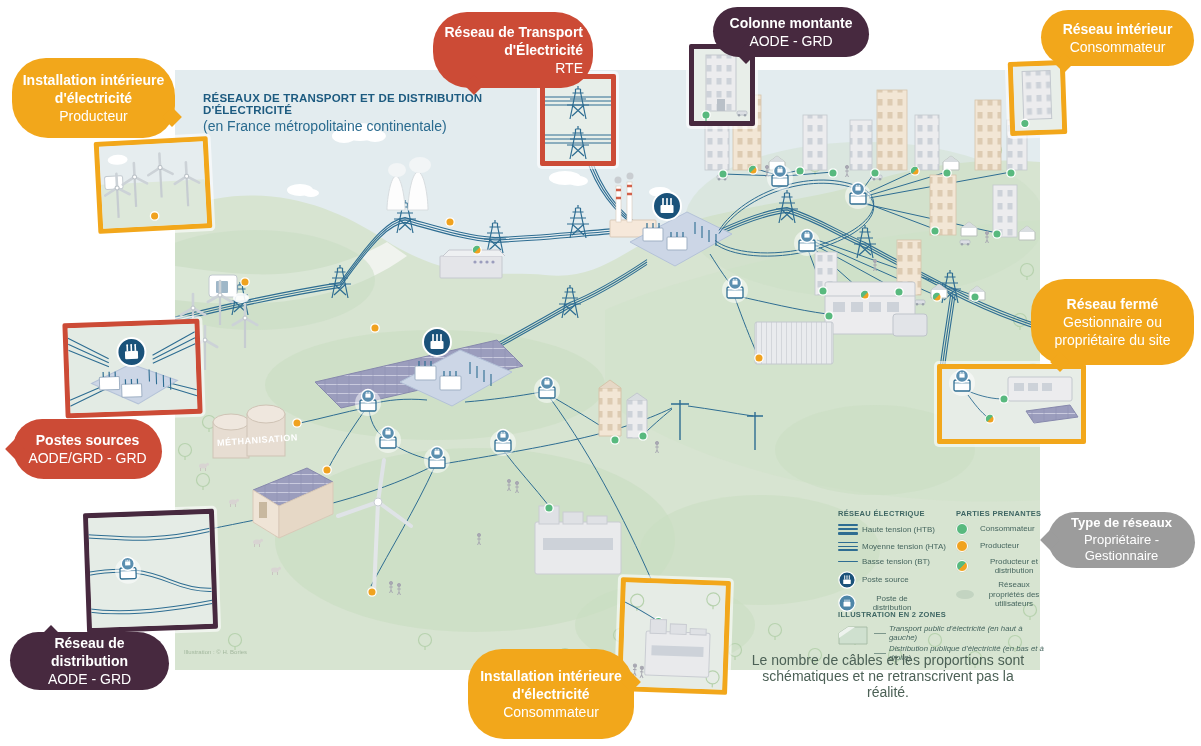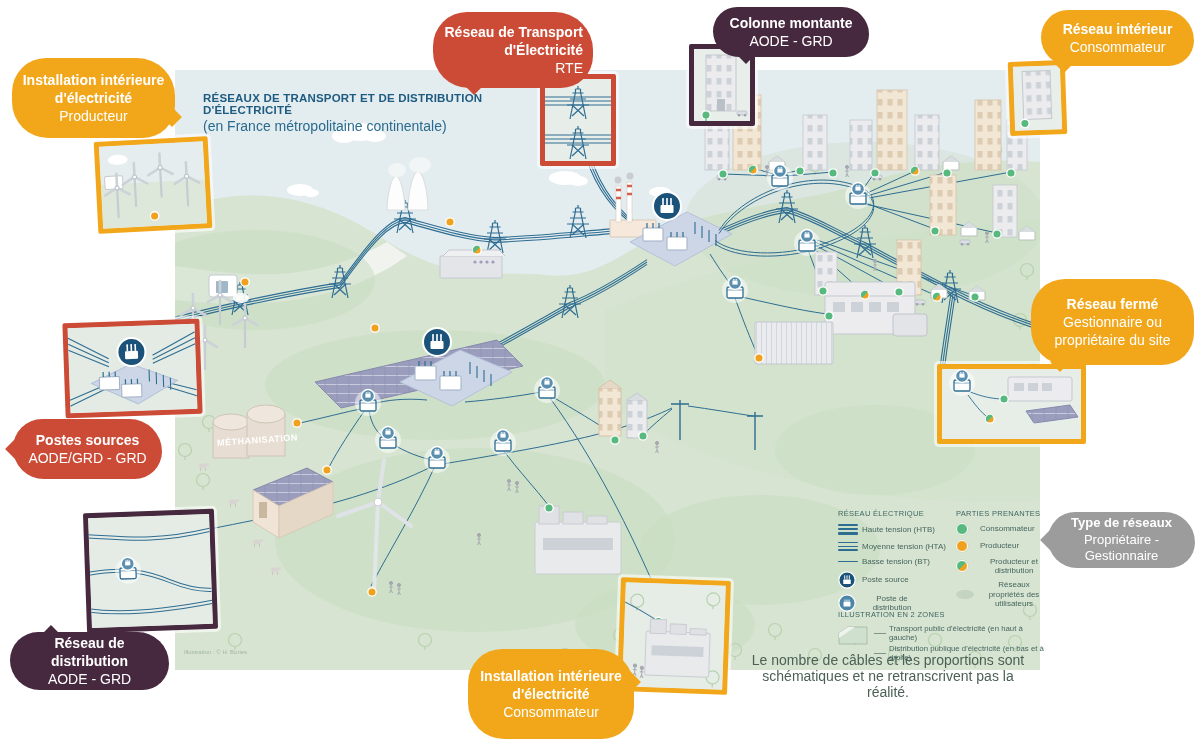--- a/index.html
+++ b/index.html
@@ -37,34 +37,34 @@
   .b-colonne{left:689px;top:44px;width:66px;height:82px;}
   .b-interieur{left:1009px;top:61px;width:57px;height:74px;transform:rotate(-2deg);}
   .b-postes{left:64px;top:321px;width:137px;height:95px;transform:rotate(-2deg);}
   .b-ferme{left:937px;top:364px;width:149px;height:80px;}
   .b-distribution{left:85px;top:511px;width:131px;height:120px;transform:rotate(-2deg);}
   .b-consommateur{left:619px;top:579px;width:110px;height:114px;transform:rotate(2deg);}
   
   .legend{position:absolute;left:838px;top:509px;width:202px;color:#46665f;z-index:15;}
   .lcol{position:absolute;top:0;}
   .lcol.c1{left:0;width:112px;} .lcol.c2{left:118px;width:92px;}
-  .lhead{font-size:7.5px;font-weight:normal;letter-spacing:.3px;color:#3e6663;margin-bottom:5px;}
+  .lhead{font-size:7.5px;font-weight:bold;letter-spacing:.3px;color:#3e6663;margin-bottom:5px;}
   .li{display:flex;align-items:center;margin-bottom:5px;text-align:center;}
   .li .ic{width:24px;flex:0 0 24px;display:flex;flex-direction:column;justify-content:center;}
   .li .lt{font-size:8px;line-height:1.15;}
   .ic-htb i,.ic-hta i,.ic-bt i{display:block;background:#2e6d92;border-radius:1px;width:20px;}
   .ic-htb i{height:2.2px;margin:1px 0;}
   .ic-hta i{height:1.4px;margin:1.2px 0;}
   .ic-bt i{height:1.4px;}
   .dot{width:10px;height:10px;border-radius:50%;border:1.5px solid #fff;box-shadow:0 0 0 .5px rgba(0,0,0,.06);}
   .dot.g{background:#58b97e;} .dot.o{background:#f0a21f;}
   .dot.go{background:linear-gradient(135deg,#58b97e 50%,#f0a21f 50%);}
   .ell{width:18px;height:9px;border-radius:50%;background:#c3d4c1;}
   .zones{position:absolute;left:0;top:101px;width:210px;}
-  .zitem{display:flex;align-items:center;margin-bottom:2px;}
+  .zitem{display:flex;align-items:center;margin-bottom:2px;font-style:italic;}
   .zline{width:12px;height:1px;background:#7d978c;margin-right:3px;flex:0 0 12px;}
   .zicon{position:absolute;left:0;top:14px;}
   .ztexts{margin-left:36px;}
   .ztexts .lt{font-size:7.8px;}
   .note{position:absolute;left:742px;top:652px;width:292px;text-align:center;font-size:14px;
         color:#4c6156;z-index:15;}
   .credit{position:absolute;left:184px;top:649px;font-size:6px;color:#a3b89e;z-index:15;}
 </style>
 </head>
 <body>

